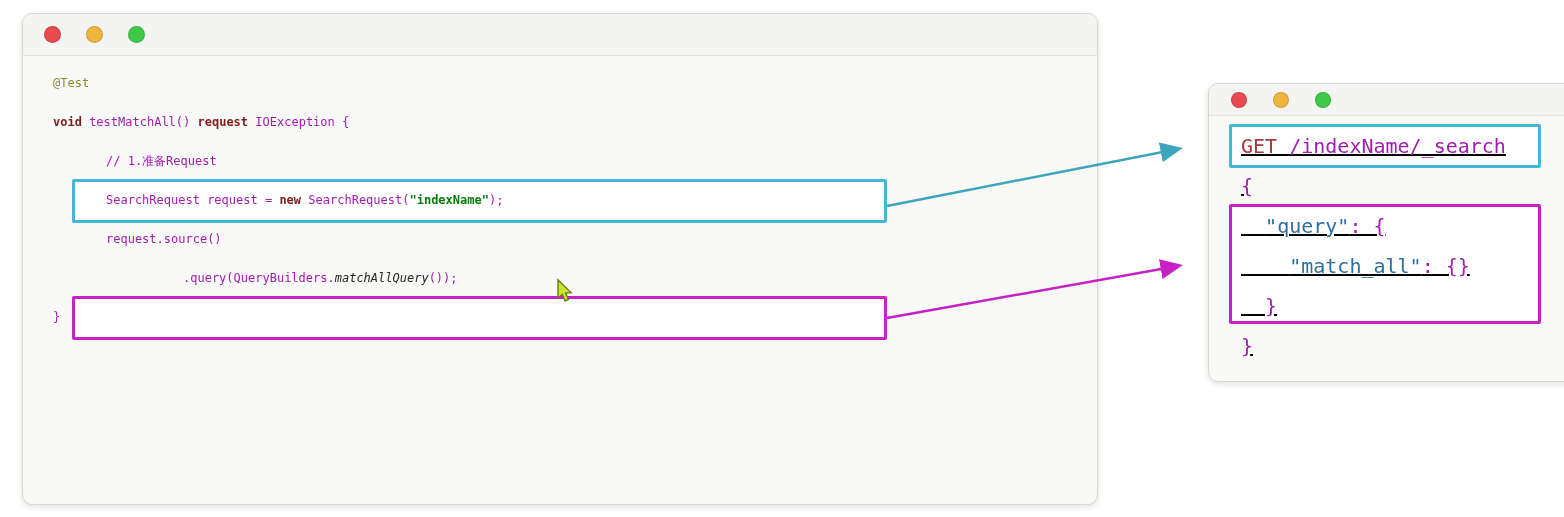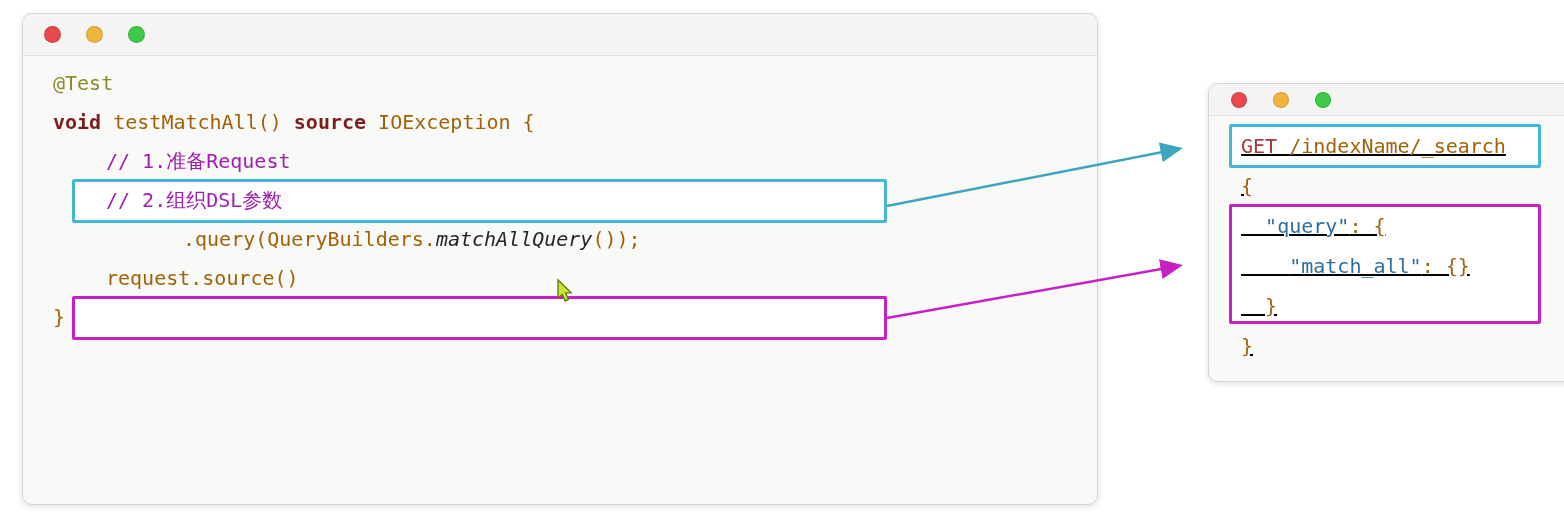--- a/index.html
+++ b/index.html
@@ -42,21 +42,21 @@
 
   .code-area {
     position: relative;
     padding-top: 8px;
   }
   .code-line {
     position: relative;
     z-index: 2;
     height: 39px;
     line-height: 39px;
-    font-size: 20px;
+    font-size: 12px;
     white-space: pre;
     color: #262626;
   }
   #win-left .ind-0 { padding-left: 30px; }
   #win-left .ind-1 { padding-left: 83px; }
   #win-left .ind-2 { padding-left: 160px; }
 
   .dsl-area { position: relative; padding-top: 10px; }
   .dsl-line {
     position: relative;
@@ -65,21 +65,21 @@
     line-height: 40px;
     font-size: 20px;
     white-space: pre;
     padding-left: 32px;
     color: #2b2b2b;
   }
 
   
   .tk-annotation { color: #8b8b2a; }
   .tk-keyword    { color: #7f1d1d; font-weight: bold; }
-  .tk-plain      { color: #a16207; }
+  .tk-plain      { color: #a21caf; }
   .tk-comment    { color: #a21caf; }
   .tk-string     { color: #067d06; font-weight: bold; }
   .tk-method     { color: #262626; font-style: italic; }
   .tk-field      { color: #7327a0; font-weight: bold; }
   .tk-constant   { color: #7327a0; font-weight: bold; font-style: italic; }
   .tk-http       { color: #a23a3e; }
   .tk-key        { color: #2d6e9e; }
 
   
   .hl-box {
@@ -109,25 +109,25 @@
 <div class="window" id="win-left">
   <div class="titlebar">
     <span class="traffic-light" style="background-color: rgb(232, 73, 79);"></span>
     <span class="traffic-light" style="background-color: rgb(238, 181, 63);"></span>
     <span class="traffic-light" style="background-color: rgb(62, 201, 72);"></span>
   </div>
   <div class="code-area">
     <div class="hl-box" id="hl-left-cyan" style="border-color: rgb(69, 182, 216);"></div>
     <div class="hl-box" id="hl-left-magenta" style="border-color: rgb(197, 33, 197);"></div>
   <div class="code-line ind-0"><span class="tk-annotation">@Test</span></div>
-      <div class="code-line ind-0"><span class="tk-keyword">void</span><span class="tk-plain"> testMatchAll() </span><span class="tk-keyword">source</span><span class="tk-plain"> IOException {</span></div>
+      <div class="code-line ind-0"><span class="tk-keyword">void</span><span class="tk-plain"> testMatchAll() </span><span class="tk-keyword">request</span><span class="tk-plain"> IOException {</span></div>
       <div class="code-line ind-1"><span class="tk-comment">// 1.准备Request</span></div>
-      <div class="code-line ind-1"><span class="tk-comment">// 2.组织DSL参数</span></div>
+      <div class="code-line ind-1"><span class="tk-plain">SearchRequest request = </span><span class="tk-keyword">new</span><span class="tk-plain"> SearchRequest(</span><span class="tk-string">"indexName"</span><span class="tk-plain">);</span></div>
+      <div class="code-line ind-1"><span class="tk-plain">request.source()</span></div>
       <div class="code-line ind-2"><span class="tk-plain">.query(QueryBuilders.</span><span class="tk-method">matchAllQuery</span><span class="tk-plain">());</span></div>
-      <div class="code-line ind-1"><span class="tk-plain">request.source()</span></div>
       <div class="code-line ind-0"><span class="tk-plain">}</span></div>
     </div>
 </div>
 
 <div class="window" id="win-right">
   <div class="titlebar">
     <span class="traffic-light" style="background-color: rgb(232, 73, 79);"></span>
     <span class="traffic-light" style="background-color: rgb(238, 181, 63);"></span>
     <span class="traffic-light" style="background-color: rgb(62, 201, 72);"></span>
   </div>

